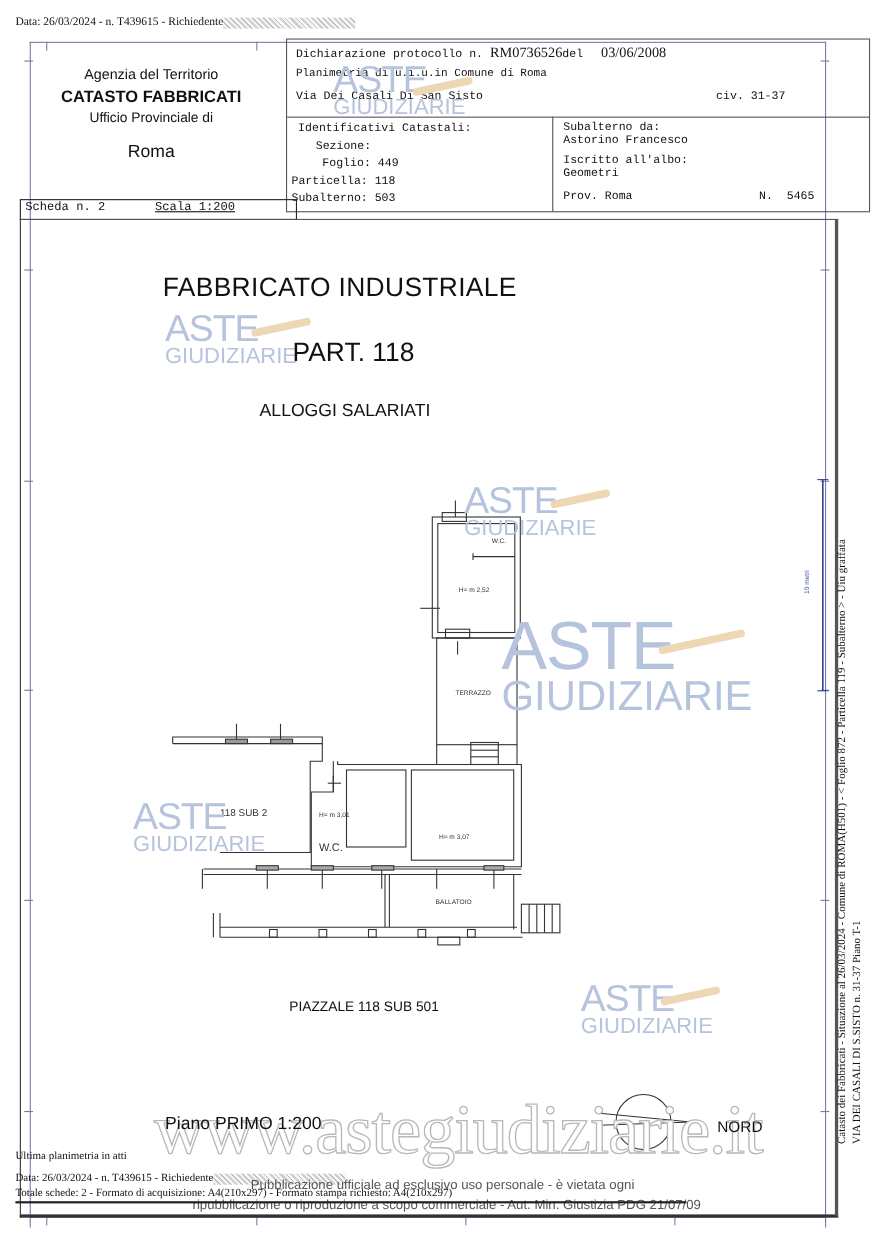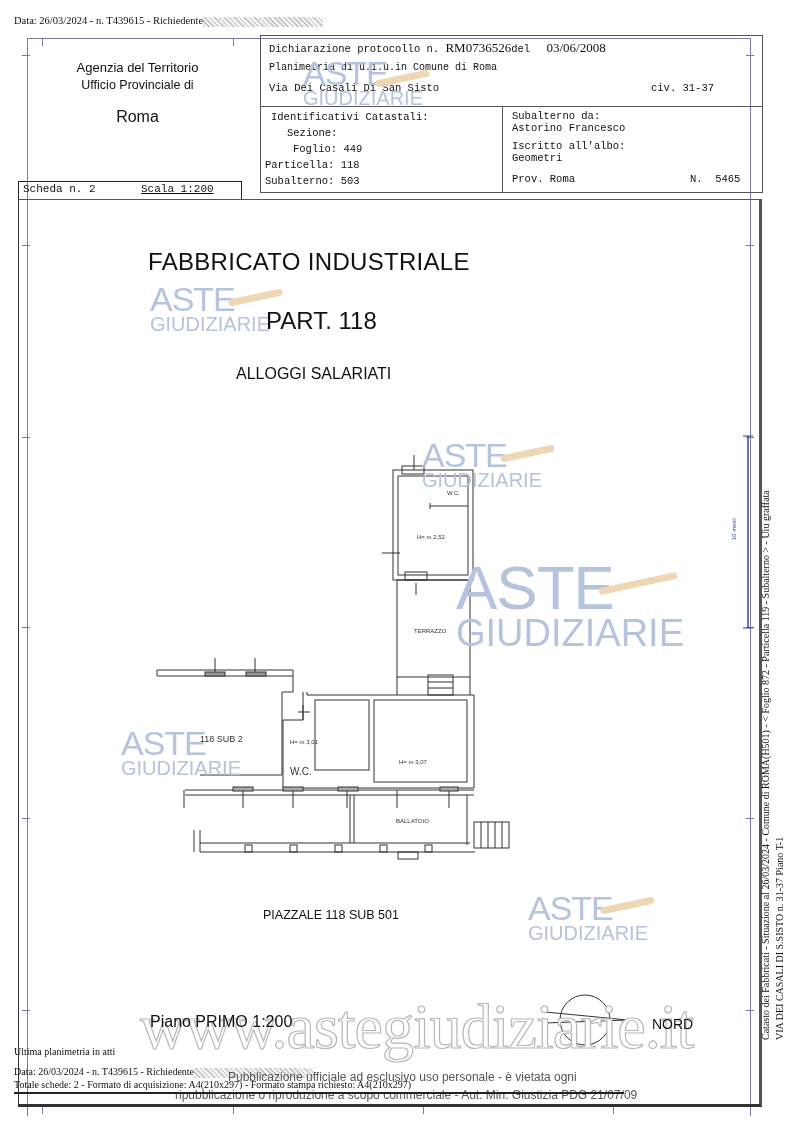--- a/index.html
+++ b/index.html
@@ -1,19 +1,19 @@
 <!DOCTYPE html>
 <html><head>
 <meta charset="utf-8">
 <style>
   html, body { margin: 0; padding: 0; background: #ffffff; }
   body { width: 800px; height: 1131px; position: relative; overflow: hidden; font-family: "Liberation Sans", sans-serif; color: #111; }
   .abs { position: absolute; }
   .serif { font-family: "Liberation Serif", serif; }
-  .mono { font-family: "Liberation Mono", monospace; }
+  .mono { font-family: "Liberation Mono", monospace; padding-left: 28px; }
   .topline { left: 14px; top: 15px; font-size: 10.5px; }
   .redact { display: inline-block; width: 120px; height: 10px; vertical-align: middle;
     background: repeating-linear-gradient(45deg, #cfcfcf 0 2px, #f2f2f2 2px 4px, #bdbdbd 4px 5px, #fafafa 5px 7px); }
   .guide-v { position: absolute; width: 1px; background: #7a7aa8; }
   .guide-h { position: absolute; height: 1px; background: #7a7aa8; }
   .tick-v { position: absolute; width: 1px; height: 8px; background: #7a7aa8; }
   .tick-h { position: absolute; height: 1px; width: 8px; background: #7a7aa8; }
   .agency { left: 30px; top: 60px; width: 215px; text-align: center; }
   .agency .l1 { font-size: 13px; }
   .agency .l2 { font-size: 15px; font-weight: bold; margin-top: 5px; }
@@ -71,20 +71,21 @@
 <div class="tick-h" style="left:22px; top:1010px;"></div>
 <div class="tick-h" style="left:746px; top:55px;"></div>
 <div class="tick-h" style="left:746px; top:245px;"></div>
 <div class="tick-h" style="left:746px; top:437px;"></div>
 <div class="tick-h" style="left:746px; top:627px;"></div>
 <div class="tick-h" style="left:746px; top:818px;"></div>
 <div class="tick-h" style="left:746px; top:1010px;"></div>
 
 <div class="abs agency">
   <div class="l1">Agenzia del Territorio</div>
+  <div class="l2">CATASTO FABBRICATI</div>
   <div class="l3">Ufficio Provinciale di</div>
   <div class="l4">Roma</div>
 </div>
 
 <div class="abs infobox mono">
   <div class="row1">
     <div class="cell" style="left:8px; top:4px;">
       <span>Dichiarazione protocollo n.</span>
       <span class="serif" style="font-size:13px;">RM0736526</span><span>del</span>
       <span class="serif" style="font-size:13px; margin-left:10px;">03/06/2008</span>

